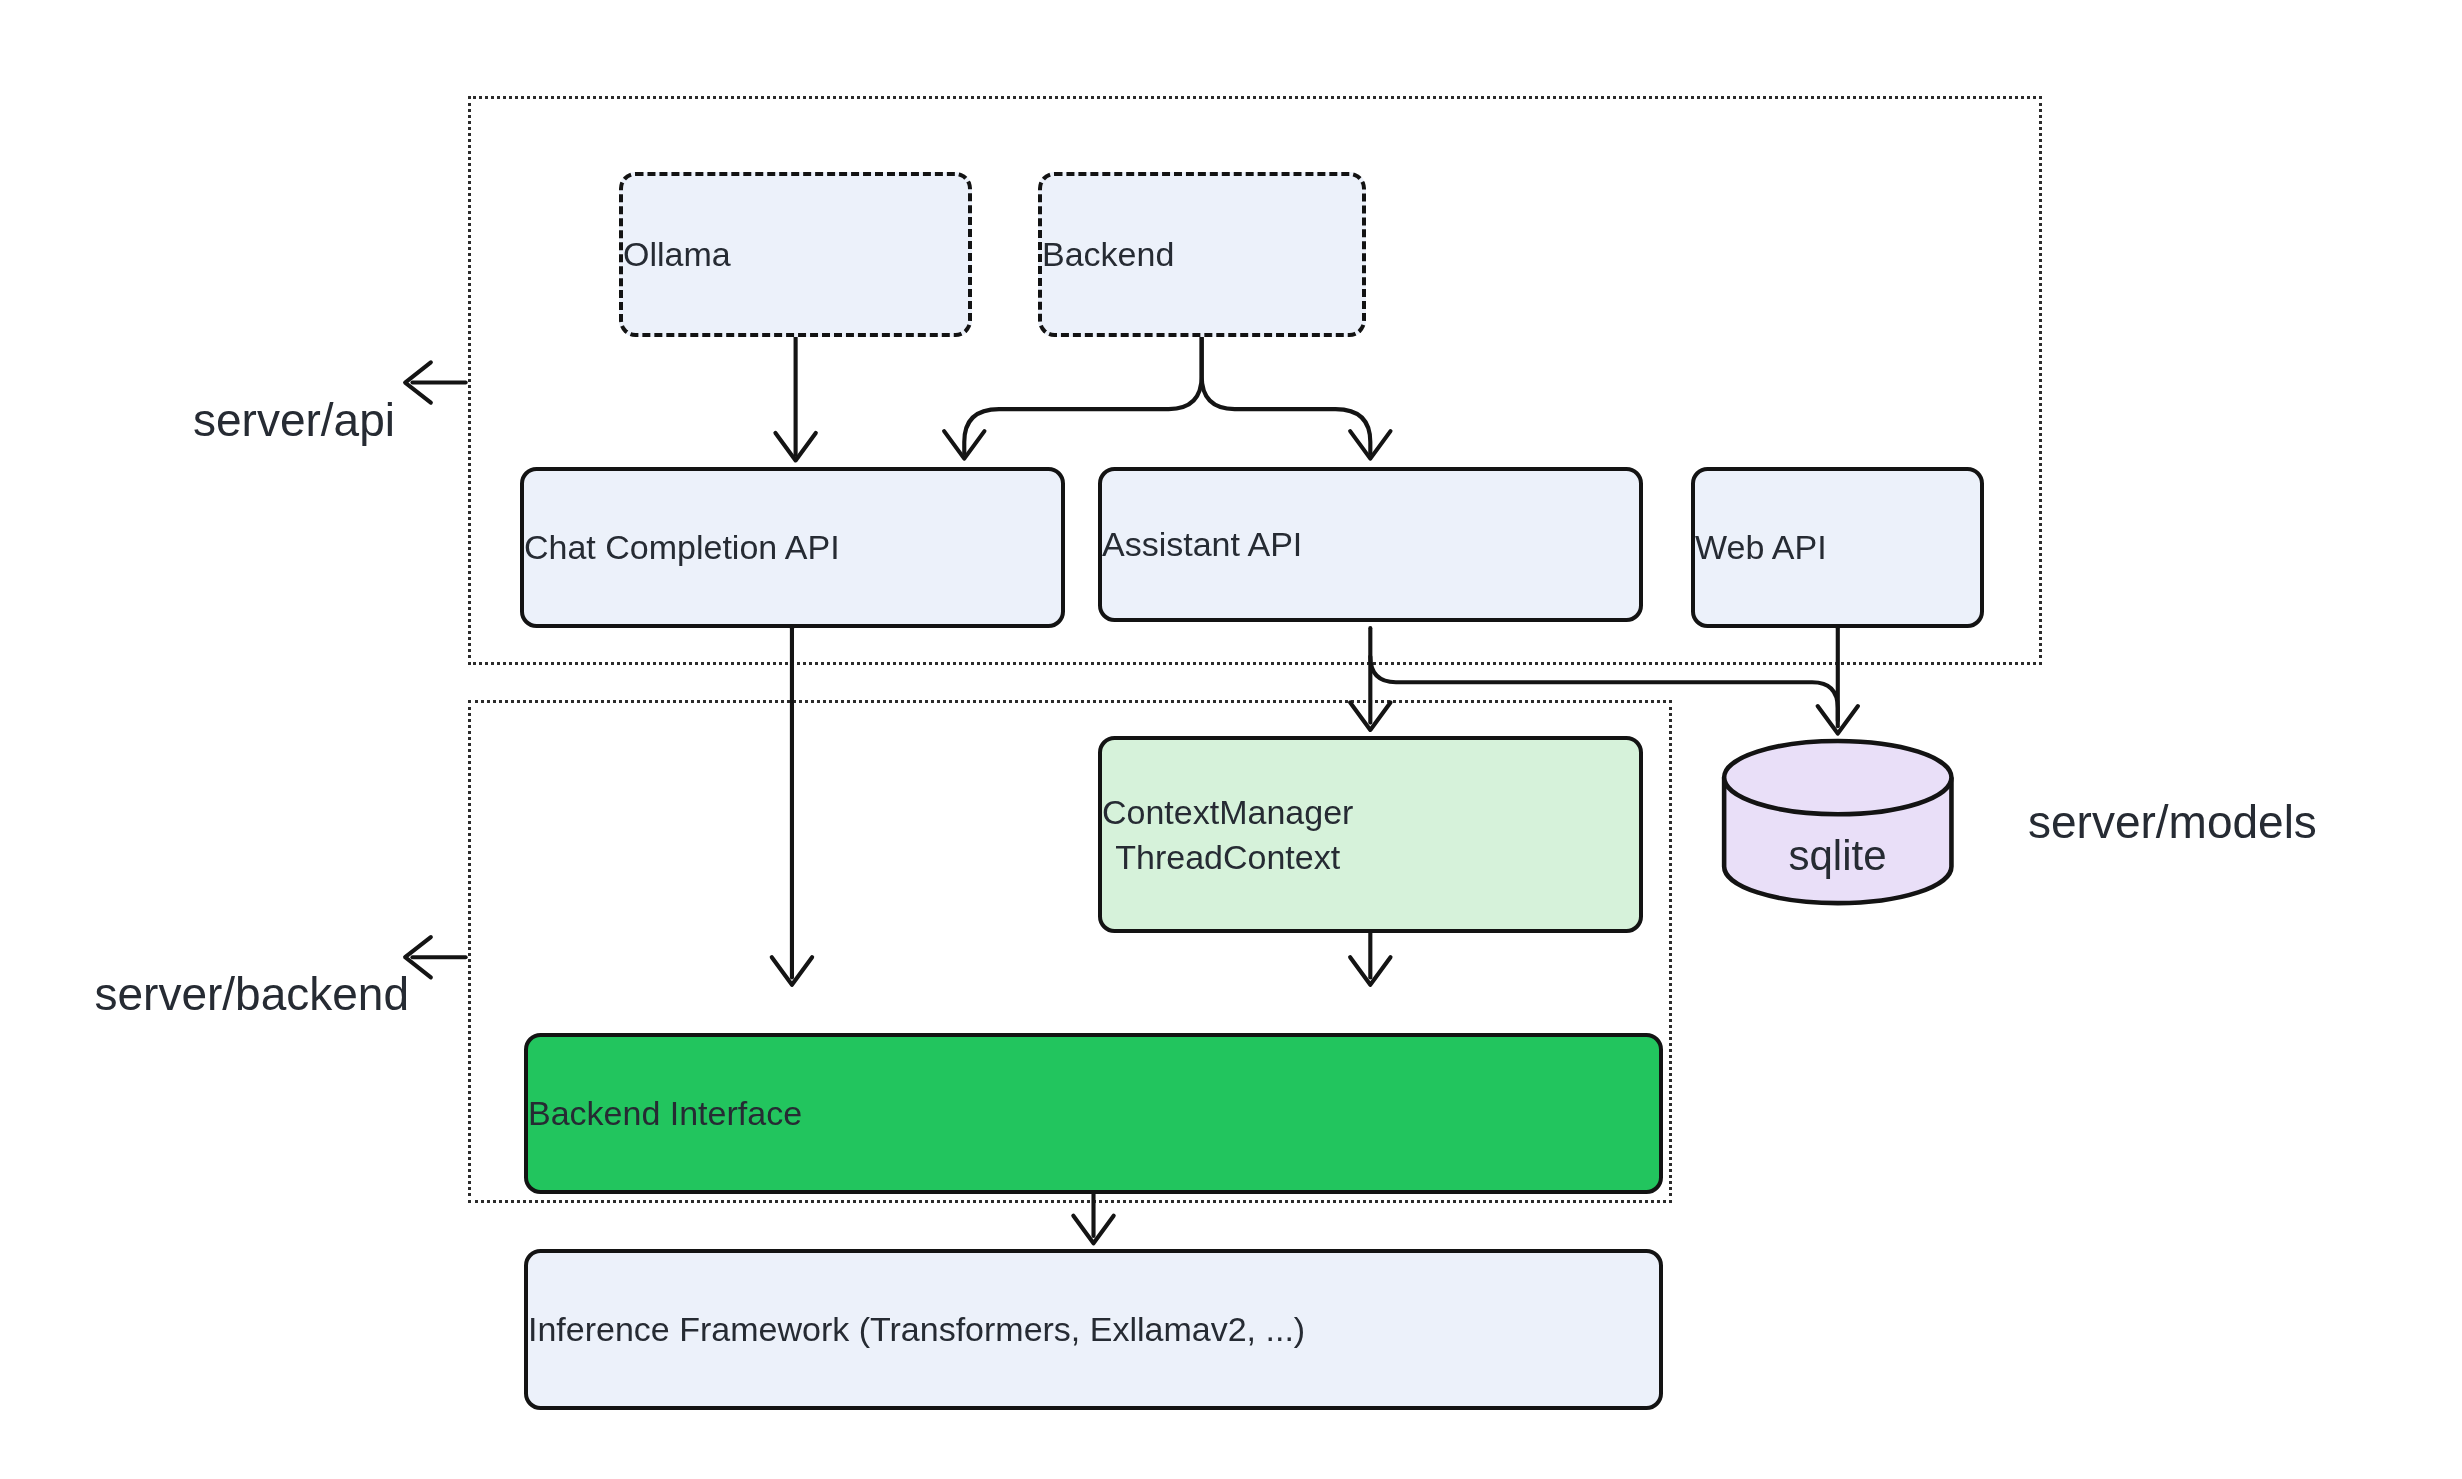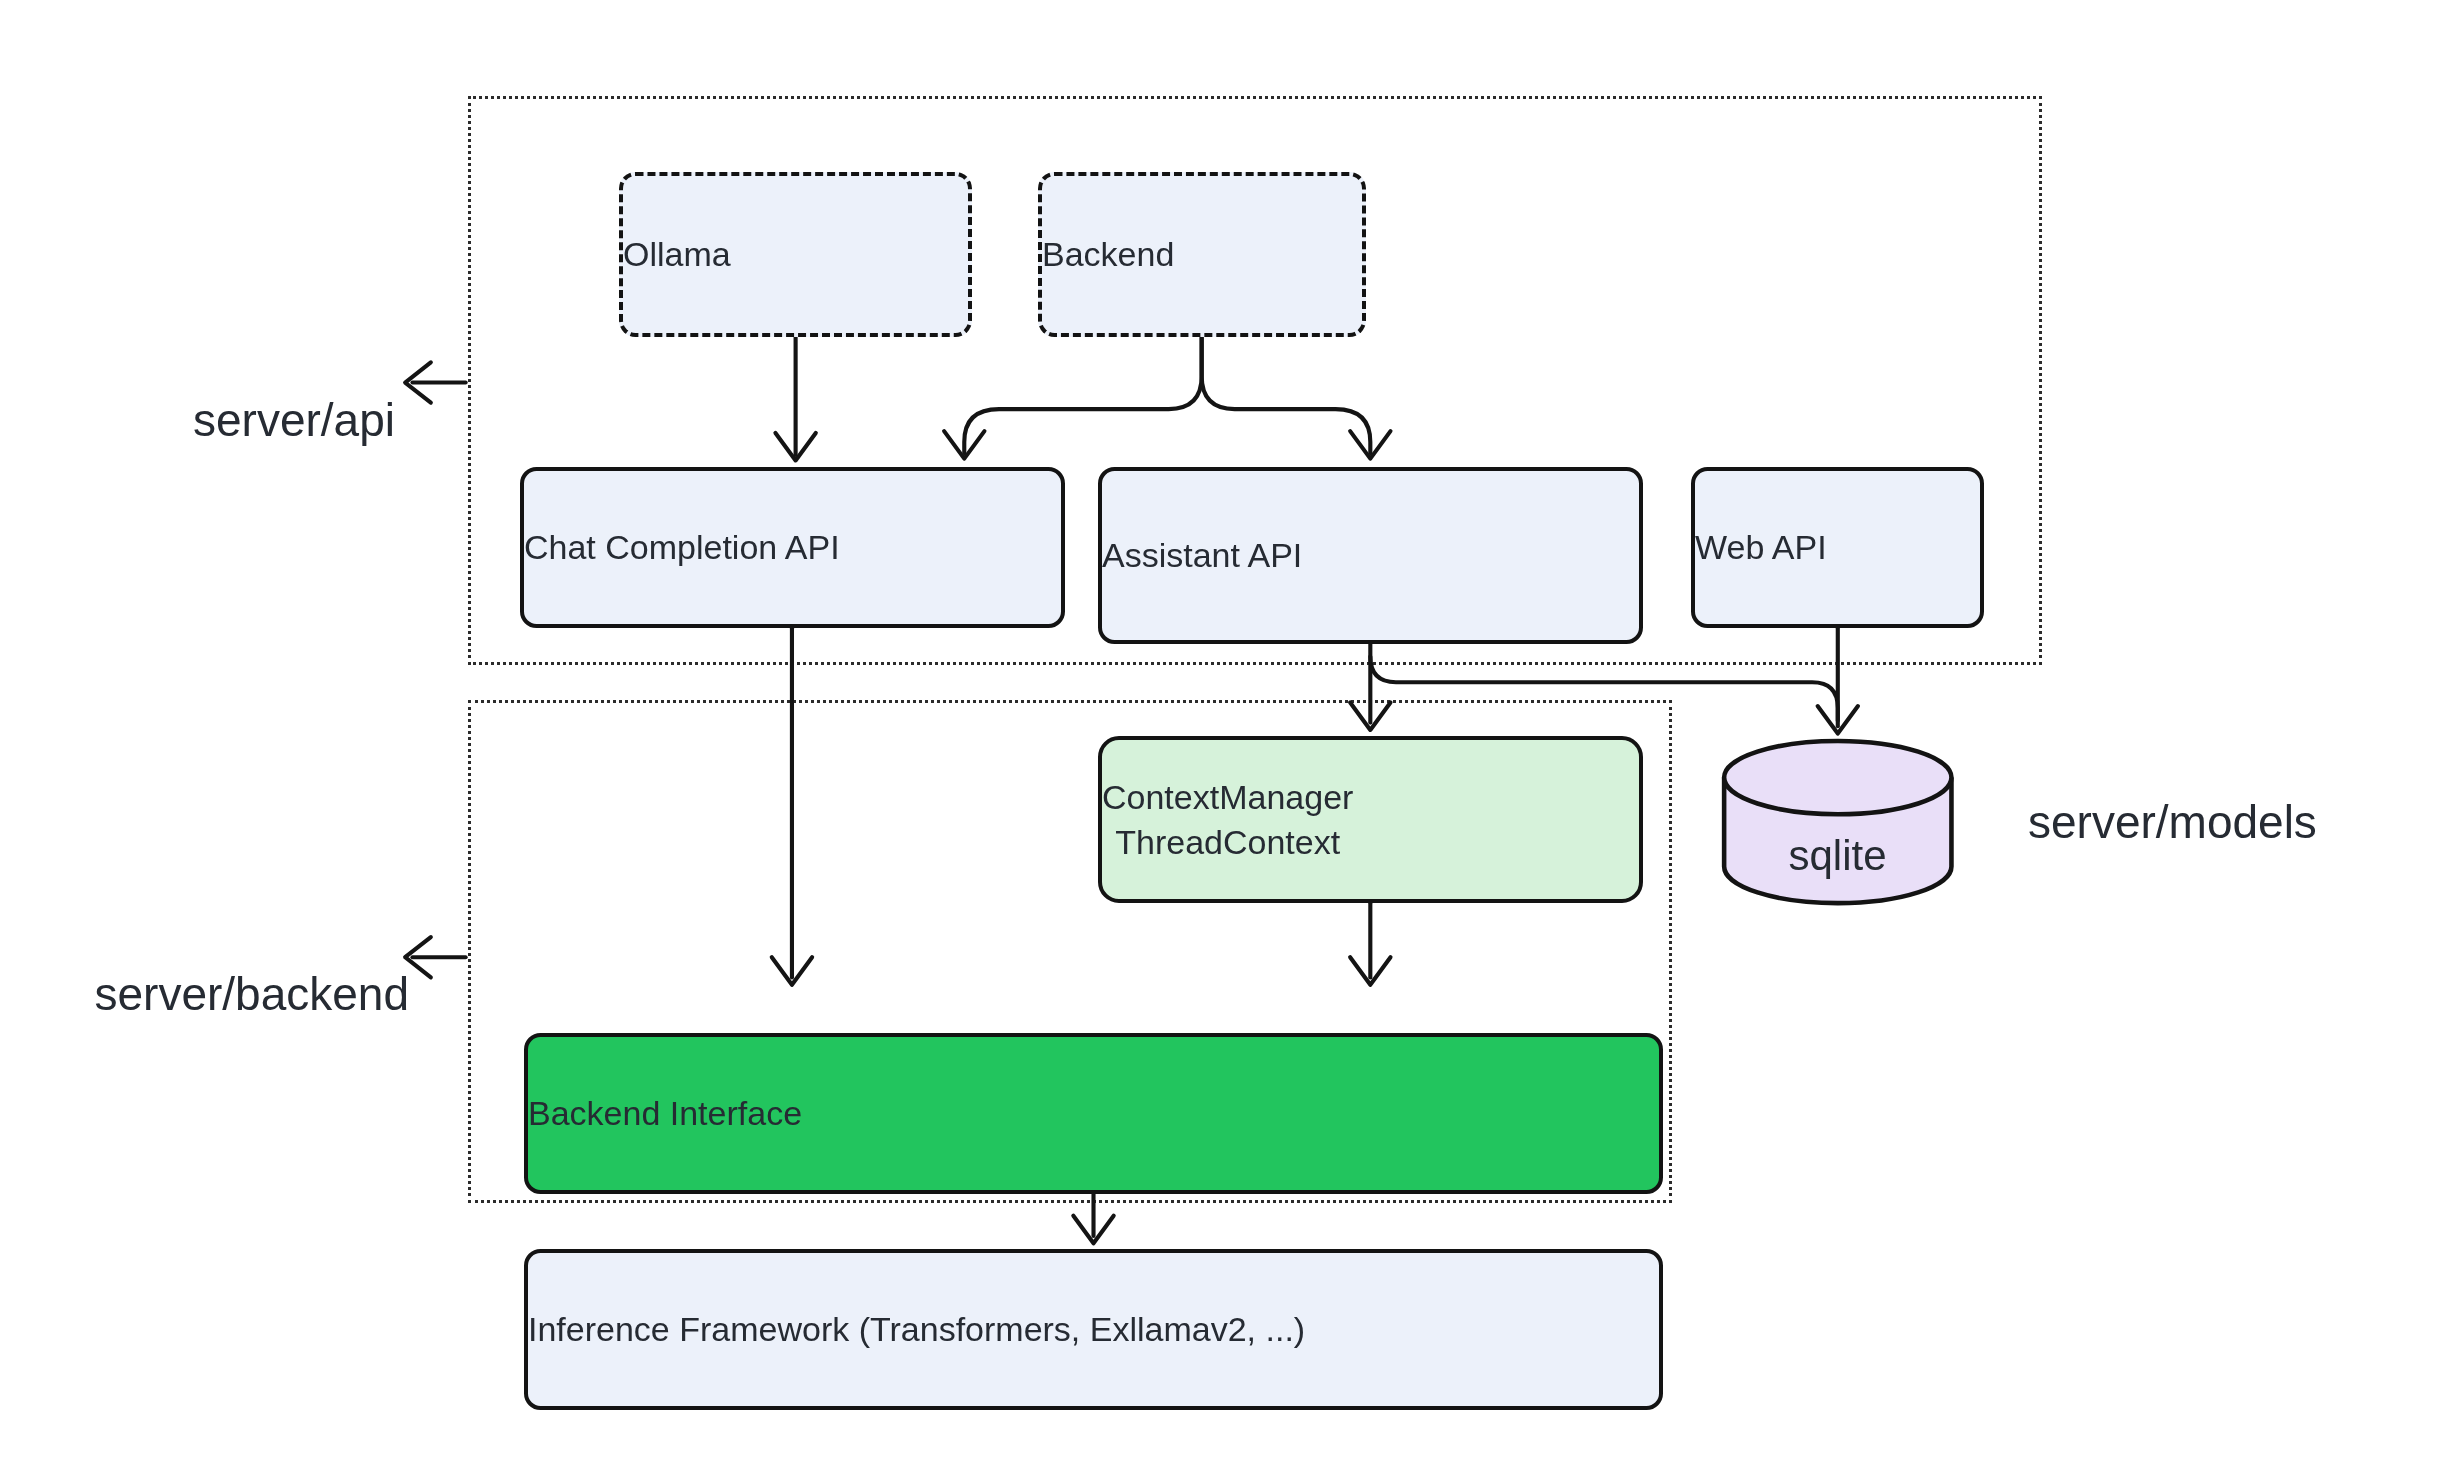--- a/index.html
+++ b/index.html
@@ -107,28 +107,28 @@
   <div class="node dashed" style="left: 619px; top: 172px; width: 353px; height: 165px; background-color: rgb(236, 241, 250);">
     <span>Ollama</span>
   </div>
   <div class="node dashed" style="left: 1038px; top: 172px; width: 328px; height: 165px; background-color: rgb(236, 241, 250);">
     <span>Backend</span>
   </div>
 
   <div class="node" style="left: 520px; top: 467px; width: 545px; height: 161px; background-color: rgb(236, 241, 250);">
     <span>Chat Completion API</span>
   </div>
-  <div class="node" style="left: 1098px; top: 467px; width: 545px; height: 177px; background-color: rgb(236, 241, 250);">
+  <div class="node" style="left: 1098px; top: 467px; width: 545px; height: 155px; background-color: rgb(236, 241, 250);">
     <span>Assistant API</span>
   </div>
   <div class="node" style="left: 1691px; top: 467px; width: 293px; height: 161px; background-color: rgb(236, 241, 250);">
     <span>Web API</span>
   </div>
 
-  <div class="node" style="left: 1098px; top: 736px; width: 545px; height: 167px; background-color: rgb(214, 242, 218); border-radius: 21px;">
+  <div class="node" style="left: 1098px; top: 736px; width: 545px; height: 197px; background-color: rgb(214, 242, 218);">
     <span>
       <span style="display:block;">ContextManager</span>
       <span style="display:block;">ThreadContext</span>
     </span>
   </div>
   <div class="node" style="left: 524px; top: 1033px; width: 1139px; height: 161px; background-color: #22c55e;">
     <span>Backend Interface</span>
   </div>
 
   <div class="node" style="left: 524px; top: 1249px; width: 1139px; height: 161px; background-color: rgb(236, 241, 250);">

